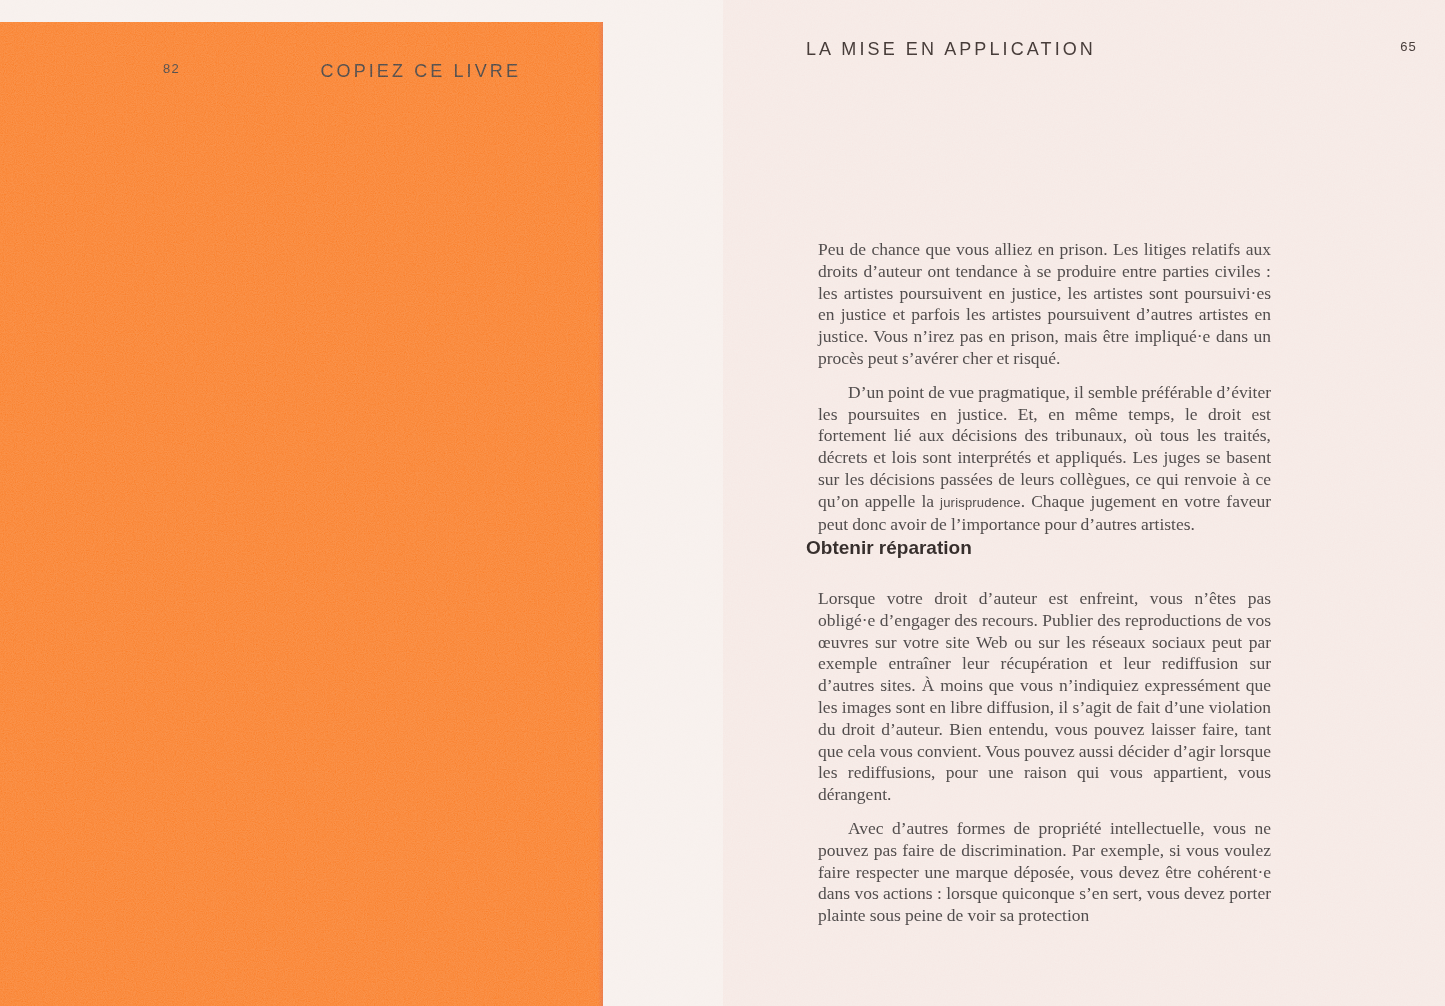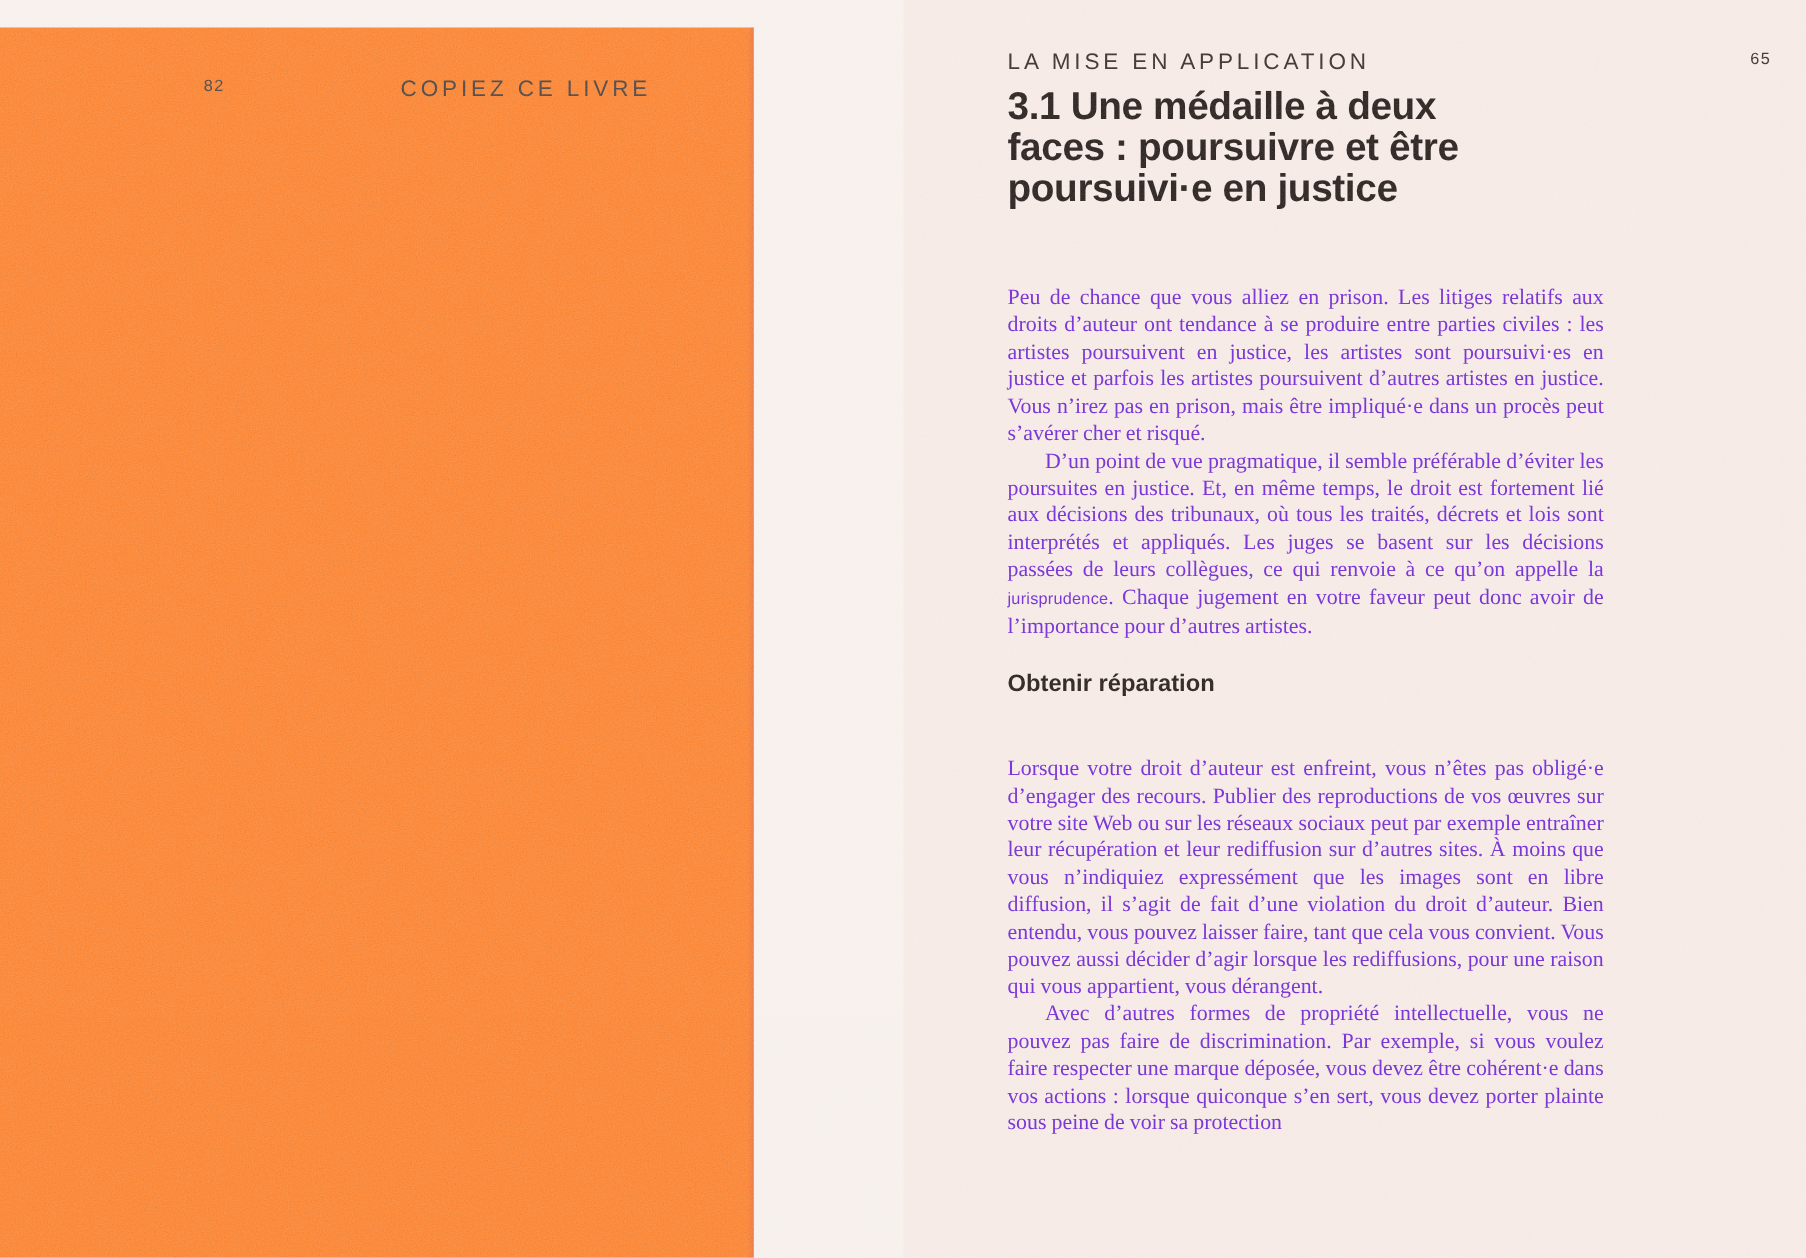--- a/index.html
+++ b/index.html
@@ -50,27 +50,27 @@
     line-height: 33px;
     letter-spacing: -0.3px;
     color: #211d1b;
     white-space: pre-line;
   }
   
   .text-block {
     position: absolute; left: 83px; width: 477px;
   }
   .block-1 { top: 227px; }
-  .block-2 { top: 604px; }
+  .block-2 { top: 576px; }
   .text-block p {
-    margin: 0;
+    margin: 12px;
     font-size: 17.5px;
     line-height: 21.8px;
     text-align: justify;
-    color: #6d28d9;
+    color: #404040;
     word-spacing: -0.3px;
     hyphens: auto;
     -webkit-hyphens: auto;
   }
   .text-block p.indent { text-indent: 30px; }
   .term {
     font-family: "Liberation Sans", sans-serif;
     font-size: 13px;
     letter-spacing: 0.2px;
   }
@@ -94,23 +94,20 @@
 <section class="page page-left">
   <span class="folio folio-left">82</span>
   <span class="running-head head-left">COPIEZ CE LIVRE</span>
   <div class="gutter-shadow"></div>
 </section>
 
 <section class="page page-right">
   <span class="running-head head-right">LA MISE EN APPLICATION</span>
   <span class="folio folio-right">65</span>
 
-  <h1 class="chapter-heading">3.1 Une médaille à deux
-faces : poursuivre et être
-poursuivi·e en justice</h1>
 
   <div class="text-block block-1">
     <p>Peu de chance que vous alliez en prison. Les litiges relatifs aux droits d’auteur ont tendance à se produire entre parties civiles : les artistes poursuivent en justice, les artistes sont poursuivi·es en justice et parfois les artistes poursuivent d’autres artistes en justice. Vous n’irez pas en prison, mais être impliqué·e dans un procès peut s’avérer cher et risqué.</p>
     <p class="indent"><span>D’un point de vue pragmatique, il semble préférable d’éviter les poursuites en justice. Et, en même temps, le droit est fortement lié aux décisions des tribunaux, où tous les traités, décrets et lois sont interprétés et appliqués. Les juges se basent sur les décisions passées de leurs collègues, ce qui renvoie à ce qu’on appelle la </span><span class="term">jurisprudence</span><span>. Chaque jugement en votre faveur peut donc avoir de l’importance pour d’autres artistes.</span></p>
   </div>
 
   <h2 class="section-subheading">Obtenir réparation</h2>
 
   <div class="text-block block-2">
     <p>Lorsque votre droit d’auteur est enfreint, vous n’êtes pas obligé·e d’engager des recours. Publier des reproductions de vos œuvres sur votre site Web ou sur les réseaux sociaux peut par exemple entraîner leur récupération et leur rediffusion sur d’autres sites. À moins que vous n’indiquiez expressément que les images sont en libre diffusion, il s’agit de fait d’une violation du droit d’auteur. Bien entendu, vous pouvez laisser faire, tant que cela vous convient. Vous pouvez aussi décider d’agir lorsque les rediffusions, pour une raison qui vous appartient, vous dérangent.</p>

